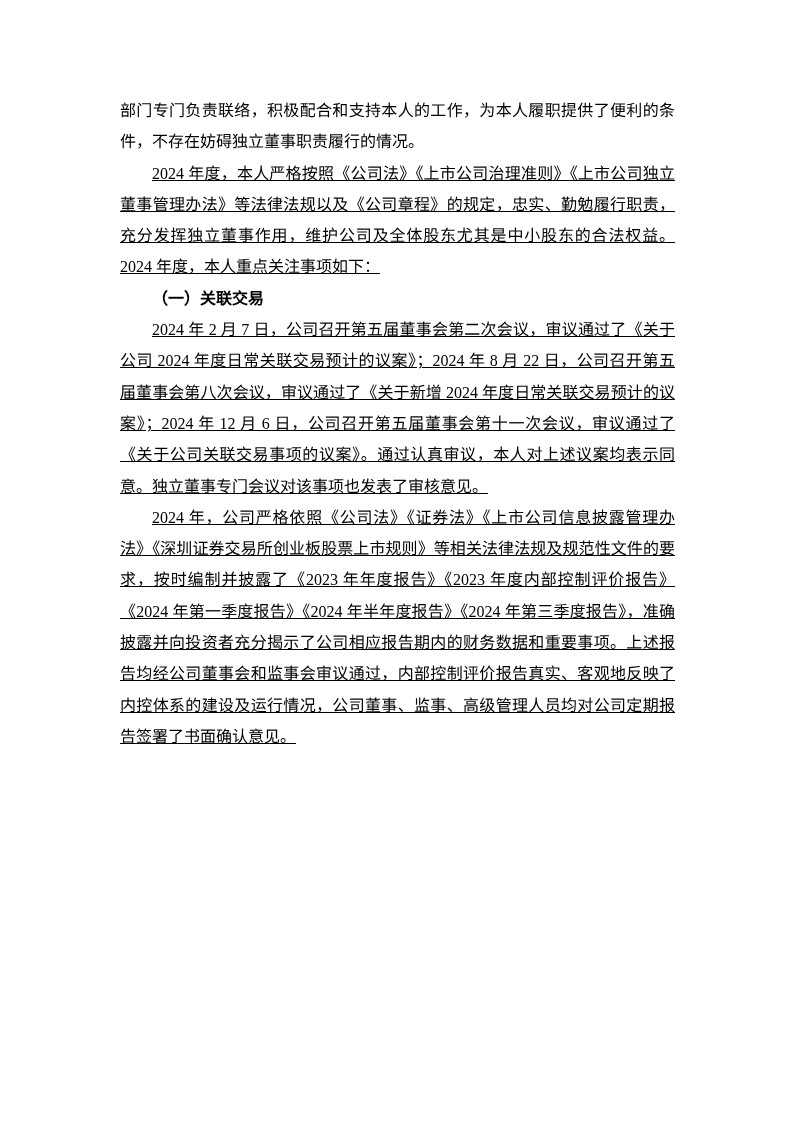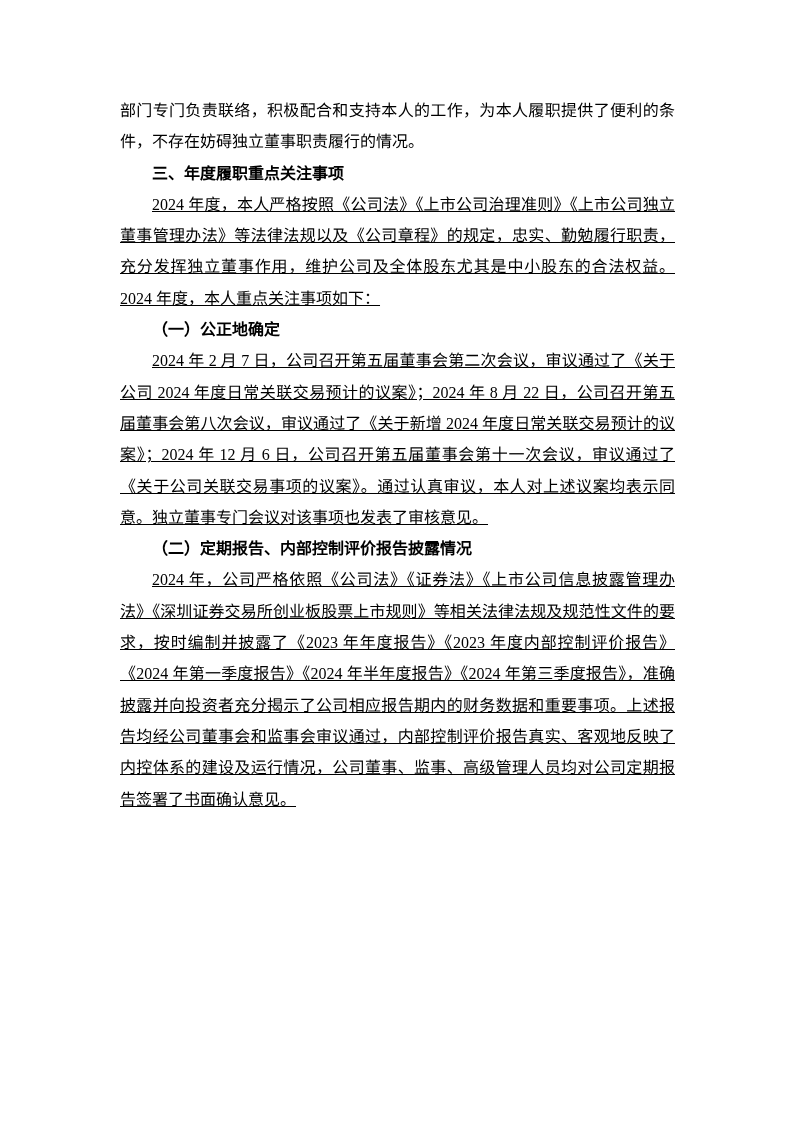--- a/index.html
+++ b/index.html
@@ -38,20 +38,18 @@
     font-weight: bold;
     text-indent: 2em;
   }
 </style>
 </head>
 <body>
 
 <div class="page">
   <div class="content">
     <p>部门专门负责联络，积极配合和支持本人的工作，为本人履职提供了便利的条件，不存在妨碍独立董事职责履行的情况。</p>
-    <p class="heading">三、年度履职重点关注事项</p>
     <p class="indent">2024 年度，本人严格按照《公司法》《上市公司治理准则》《上市公司独立董事管理办法》等法律法规以及《公司章程》的规定，忠实、勤勉履行职责，充分发挥独立董事作用，维护公司及全体股东尤其是中小股东的合法权益。2024 年度，本人重点关注事项如下：</p>
-    <p class="heading">（一）公正地确定</p>
+    <p class="heading">（一）关联交易</p>
     <p class="indent">2024 年 2 月 7 日，公司召开第五届董事会第二次会议，审议通过了《关于公司 2024 年度日常关联交易预计的议案》；2024 年 8 月 22 日，公司召开第五届董事会第八次会议，审议通过了《关于新增 2024 年度日常关联交易预计的议案》；2024 年 12 月 6 日，公司召开第五届董事会第十一次会议，审议通过了《关于公司关联交易事项的议案》。通过认真审议，本人对上述议案均表示同意。独立董事专门会议对该事项也发表了审核意见。</p>
-    <p class="heading">（二）定期报告、内部控制评价报告披露情况</p>
     <p class="indent">2024 年，公司严格依照《公司法》《证券法》《上市公司信息披露管理办法》《深圳证券交易所创业板股票上市规则》等相关法律法规及规范性文件的要求，按时编制并披露了《2023 年年度报告》《2023 年度内部控制评价报告》《2024 年第一季度报告》《2024 年半年度报告》《2024 年第三季度报告》，准确披露并向投资者充分揭示了公司相应报告期内的财务数据和重要事项。上述报告均经公司董事会和监事会审议通过，内部控制评价报告真实、客观地反映了内控体系的建设及运行情况，公司董事、监事、高级管理人员均对公司定期报告签署了书面确认意见。</p>
   </div>
 </div>
 
 </body></html>

